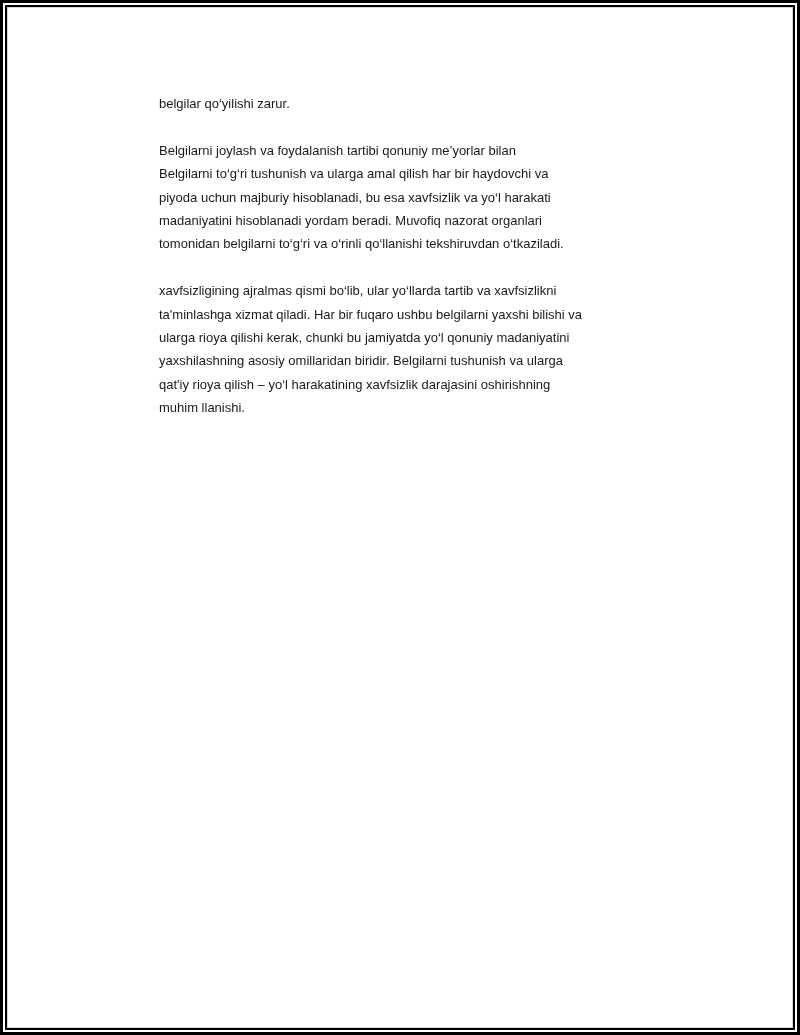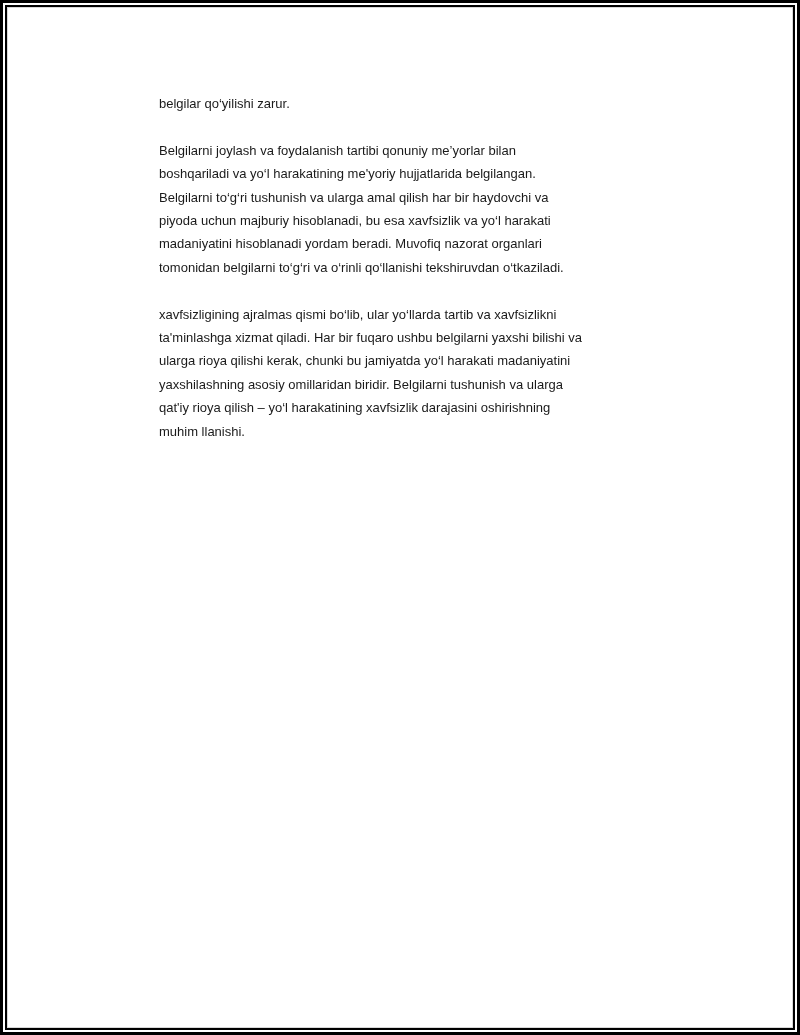--- a/index.html
+++ b/index.html
@@ -59,27 +59,26 @@
 <div class="page-border-outer"></div>
 <div class="page-border-inner"></div>
 <div class="page-border-faint"></div>
 
 <div class="content">
   <p class="para">
     <span class="line">belgilar qo‘yilishi zarur.</span>
   </p>
   <p class="para">
     <span class="line">Belgilarni joylash va foydalanish tartibi qonuniy me’yorlar bilan</span>
-    <span class="line">boshqariladi va yo‘l harakatining me'yoriy hujjatlarida belgilangan.</span>
     <span class="line">Belgilarni to‘g‘ri tushunish va ularga amal qilish har bir haydovchi va</span>
     <span class="line">piyoda uchun majburiy hisoblanadi, bu esa xavfsizlik va yo‘l harakati</span>
     <span class="line">madaniyatini hisoblanadi yordam beradi. Muvofiq nazorat organlari</span>
     <span class="line">tomonidan belgilarni to‘g‘ri va o‘rinli qo‘llanishi tekshiruvdan o‘tkaziladi.</span>
   </p>
   <p class="para">
     <span class="line">xavfsizligining ajralmas qismi bo‘lib, ular yo‘llarda tartib va xavfsizlikni</span>
     <span class="line">ta'minlashga xizmat qiladi. Har bir fuqaro ushbu belgilarni yaxshi bilishi va</span>
-    <span class="line">ularga rioya qilishi kerak, chunki bu jamiyatda yo‘l harakati madaniyatini</span>
+    <span class="line">ularga rioya qilishi kerak, chunki bu jamiyatda yo‘l qonuniy madaniyatini</span>
     <span class="line">yaxshilashning asosiy omillaridan biridir. Belgilarni tushunish va ularga</span>
     <span class="line">qat'iy rioya qilish – yo‘l harakatining xavfsizlik darajasini oshirishning</span>
     <span class="line">muhim llanishi.</span>
   </p>
 </div>
 
 </body></html>

